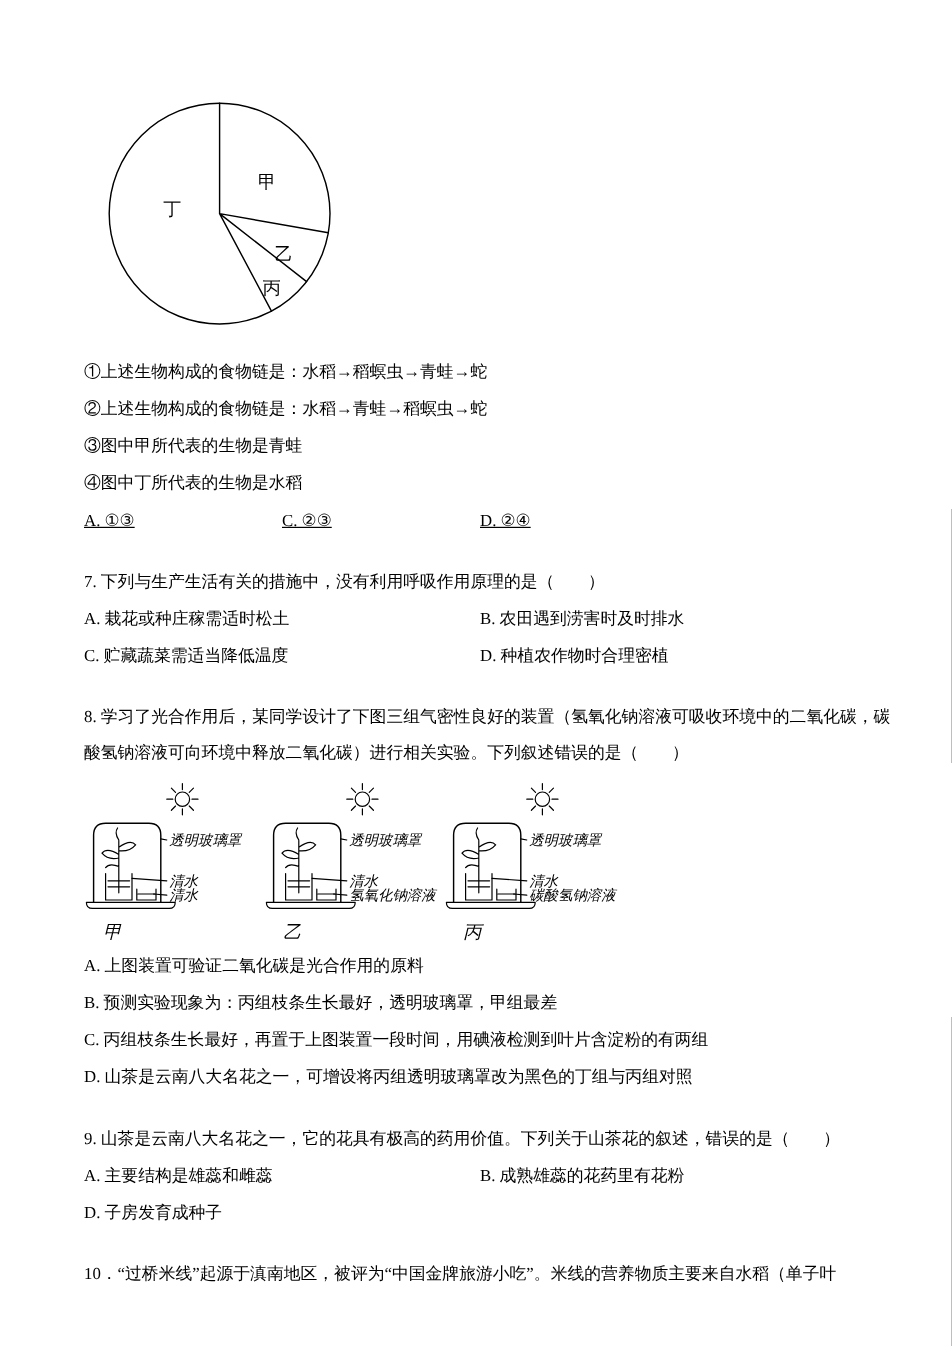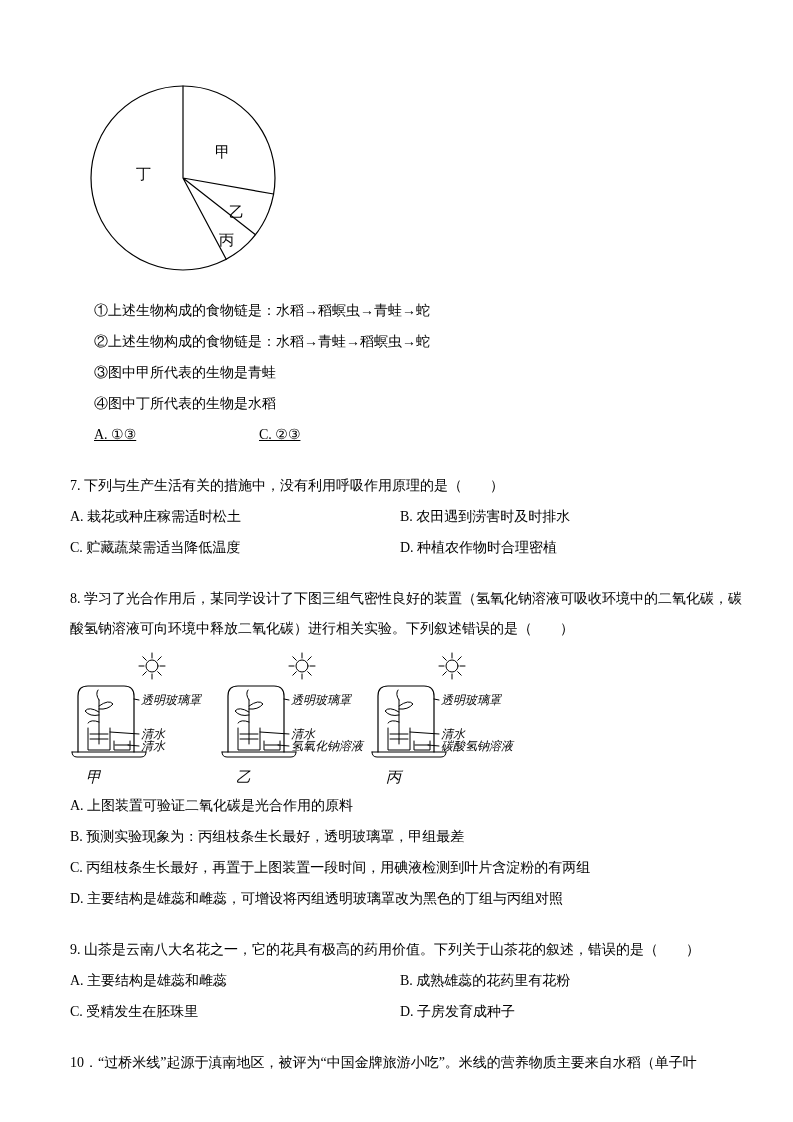--- a/index.html
+++ b/index.html
@@ -9,21 +9,21 @@
     background: #ffffff; color: #000;
     font-family: "Liberation Serif", "DejaVu Serif", serif;
     font-size: 14px; overflow: hidden; position: relative;
   }
   .content { padding: 0 48px 0 70px; }
   .line { line-height: 31px; word-break: break-all; }
   .stem { line-height: 30px; margin-top: 21px; word-break: break-all; }
   .nowrap { white-space: nowrap; }
   .opt4 { display: grid; grid-template-columns: 165px 165px 158px 1fr; line-height: 31px; text-decoration: underline; }
   .opt2 { display: grid; grid-template-columns: 330px 1fr; line-height: 31px; }
-  .statements { margin-top: 12px; margin-left: 24px; }
+  .statements { margin-top: 12px; }
   .figure-row { display: flex; margin: 10px 0 4px 0; font-style: italic; }
   .pie-svg { display: block; margin-top: 83px; }
   .setup-svg { overflow: visible; display: block; }
   .ln { fill: none; stroke: #000; stroke-width: 1.2; stroke-linecap: round; }
   .lnthin { fill: none; stroke: #000; stroke-width: 1; stroke-linecap: round; }
   text { font-family: "Liberation Serif", "DejaVu Serif", serif; fill: #000; }
   .pie-lbl { font-size: 15px; }
   .lbl { font-size: 12px; }
   .setup-name { font-size: 15px; }
 </style>
@@ -43,20 +43,21 @@
     </svg>
 
     <div class="statements">
       <div class="line">①上述生物构成的食物链是：水稻→稻螟虫→青蛙→蛇</div>
       <div class="line">②上述生物构成的食物链是：水稻→青蛙→稻螟虫→蛇</div>
       <div class="line">③图中甲所代表的生物是青蛙</div>
       <div class="line">④图中丁所代表的生物是水稻</div>
       <div class="opt4">
         <span>A. ①③</span>
         <span>C. ②③</span>
+        <span>D. ②④</span>
       </div>
     </div>
 
     <div>
       <div class="stem">7. 下列与生产生活有关的措施中，没有利用呼吸作用原理的是（　　）</div>
       <div class="opt2">
         <span>A. 栽花或种庄稼需适时松土</span>
         <span>B. 农田遇到涝害时及时排水</span>
       </div>
       <div class="opt2">
@@ -118,31 +119,30 @@
           <text class="lbl" x="71" y="50">透明玻璃罩</text>
           <text class="lbl" x="71" y="84">清水</text>
           <text class="lbl" x="71" y="96">碳酸氢钠溶液</text>
           <text class="setup-name" x="16" y="128">丙</text>
         </svg>
       </div>
 
       <div class="line">A. 上图装置可验证二氧化碳是光合作用的原料</div>
       <div class="line">B. 预测实验现象为：丙组枝条生长最好，透明玻璃罩，甲组最差</div>
       <div class="line">C. 丙组枝条生长最好，再置于上图装置一段时间，用碘液检测到叶片含淀粉的有两组</div>
-      <div class="line">D. 主要结构是雄蕊和雌蕊，可增设将丙组透明玻璃罩改为黑色的丁组与丙组对照</div>
+      <div class="line">D. 山茶是云南八大名花之一，可增设将丙组透明玻璃罩改为黑色的丁组与丙组对照</div>
     </div>
 
     <div>
       <div class="stem">9. 山茶是云南八大名花之一，它的花具有极高的药用价值。下列关于山茶花的叙述，错误的是（　　）</div>
       <div class="opt2">
         <span>A. 主要结构是雄蕊和雌蕊</span>
         <span>B. 成熟雄蕊的花药里有花粉</span>
       </div>
       <div class="opt2">
-        <span>C. 受精发生在胚珠里</span>
         <span>D. 子房发育成种子</span>
       </div>
     </div>
 
     <div style="margin-top:10px;">
       <div class="stem nowrap">10．“过桥米线”起源于滇南地区，被评为“中国金牌旅游小吃”。米线的营养物质主要来自水稻（单子叶</div>
     </div>
 
   </div>
 </div>

